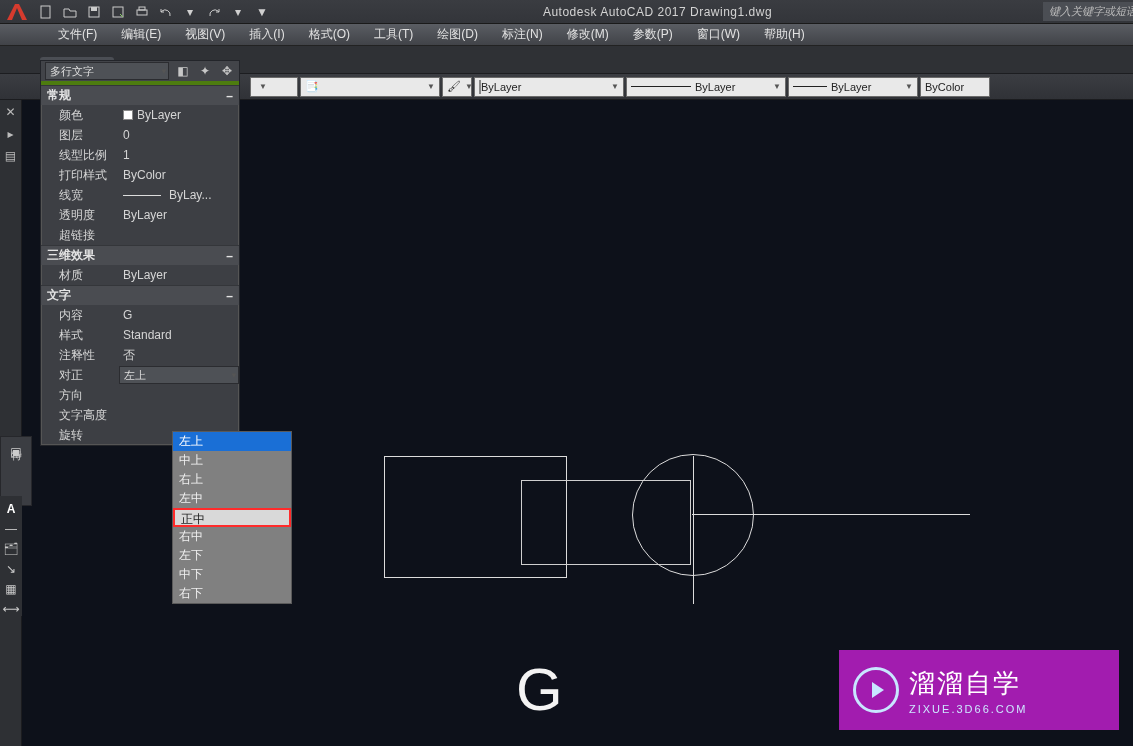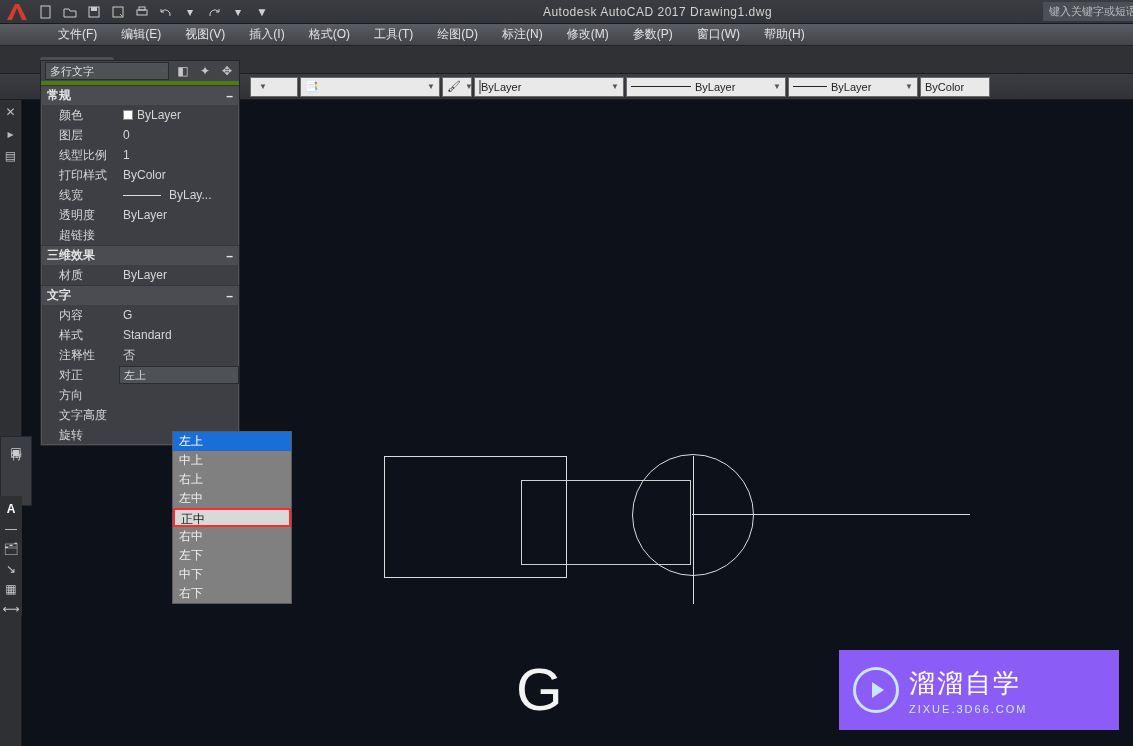--- a/index.html
+++ b/index.html
@@ -2,21 +2,21 @@
 <html><head>
 <meta charset="utf-8">
 <style>
   * { margin: 0; padding: 0; box-sizing: border-box; font-family: "Microsoft YaHei", Arial, sans-serif; }
   body { background: #2d2f33; width: 1133px; height: 746px; overflow: hidden; color: #c9c9c9; font-size: 12px; position: relative; }
   .titlebar { height: 24px; background: linear-gradient(#3a3c41,#33353a); display: flex; align-items: center; border-bottom: 1px solid #1a1a1a; }
   .app-logo { width: 34px; height: 24px; display:flex;align-items:center;justify-content:center;}
   .qat { display: flex; align-items: center; gap: 4px; padding-left: 2px; }
   .qat-btn { width: 20px; height: 20px; display:flex; align-items:center; justify-content:center; color:#d0d0d0; }
   .title-center { flex: 1; text-align: center; font-size: 12px; color: #d3d3d3; letter-spacing: 0.5px; }
-  .search-box { background:#4b4e54; color:#bbb; font-size:11px; padding:2px 6px; width:90px; overflow:hidden; white-space:nowrap; }
+  .search-box { background:#4b4e54; color:#bbb; font-size:11px; padding:2px 6px; width:90px; overflow:hidden; white-space:nowrap;font-style:italic; }
   .menubar { height: 22px; background: linear-gradient(#5a5d63,#414348); display:flex; padding-left:46px; border-bottom:1px solid #222; }
   .menu-item { padding: 2px 12px; color:#e2e2e2; font-size:12px; cursor:default; }
   .tabbar-row { height:28px; background:#2f3135; display:flex; align-items:flex-end; padding-left:40px; border-bottom:1px solid #1c1d20;}
   .doc-tab { background:#4b4e54; color:#ddd; font-size:11px; padding:2px 14px 0 14px; border-radius:3px 3px 0 0; margin-right:2px; height:16px; line-height:14px;}
   .add-tab { width:16px; height:16px; color:#aaa; display:flex;align-items:center;justify-content:center; margin-left:4px;}
   .ribbon-row { height:26px; background:linear-gradient(#3b3d42,#303237); display:flex; align-items:center; padding-left:250px; gap:2px; border-bottom:1px solid #1b1c1f; }
   .ribbon-field { height:20px; background:#e9e9e9; border:1px solid #6b6b6b; display:flex; align-items:center; font-size:11px; color:#222; }
   .ribbon-drop { height:20px; background:#e9e9e9; border:1px solid #6b6b6b; display:flex; align-items:center; padding:0 4px; font-size:11px; color:#222; justify-content:space-between;}
   .caret { font-size:8px; color:#555; margin-left:4px;}
   .workarea { display:flex; height: calc(746px - 24px - 22px - 18px - 26px); }
@@ -33,21 +33,21 @@
   .swatch { width:10px;height:10px; border:1px solid #888; background:#fff; }
   .line-preview { display:inline-block; width:38px; border-top:1px solid #ddd; margin-right:4px;}
   .prop-val-cell { flex:1; height:18px; background:#4e5156; border:1px solid #2b2c30; color:#ddd; font-size:11px; padding-left:4px; display:flex;align-items:center; justify-content:space-between;}
   .dropdown { position:absolute; left:175px; top:485px; width:120px; background:#808080; border:1px solid #5a5a5a; z-index:10; transform:translateY(-55px);}
   .dd-item { height:19px; font-size:12px; color:#f0f0f0; padding:1px 6px; white-space:nowrap;}
   .dd-item.selected { background:#1a6fd6; color:#fff; }
   .dd-highlight-box { border:2px solid #ff2b2b; background:#d9d9d9; color:#222; }
   .canvas { flex:1; background:#0d111a; position:relative; }
   .shape { position:absolute; border:1px solid #dcdcdc; }
   .big-g { position:absolute; left:494px; top:555px; font-size:60px; color:#f3f3f3; font-family:Arial,sans-serif; }
-  .watermark { position:absolute; right:14px; bottom:26px; width:280px; height:80px; background:#8b5cf6; display:flex; align-items:center; padding:16px 14px; gap:10px;}
+  .watermark { position:absolute; right:14px; bottom:26px; width:280px; height:80px; background:#a21caf; display:flex; align-items:center; padding:16px 14px; gap:10px;}
   .wm-icon { width:46px;height:46px; border:3px solid #c8e6ff; border-radius:50%; display:flex; align-items:center;justify-content:center;}
   .wm-icon .tri { width:0;height:0;border-left:12px solid #c8e6ff;border-top:8px solid transparent;border-bottom:8px solid transparent;margin-left:4px;}
   .wm-text-cn { color:#fff; font-size:26px; font-weight:500; letter-spacing:2px;}
   .wm-text-en { color:#cde8ff; font-size:11px; letter-spacing:2px; margin-top:2px;}
   .mid-strip { position:absolute; left:0; top:436px; width:32px; height:70px; background:#3b3d42; display:flex;flex-direction:column;align-items:center; gap:4px; padding-top:4px; border:1px solid #26272b;}
   .left-strip2 { position:absolute; left:0; top:496px; width:22px; background:#2e3034; display:flex; flex-direction:column; align-items:center; gap:6px; padding-top:6px;}
 </style>
 </head>
 <body>
 

